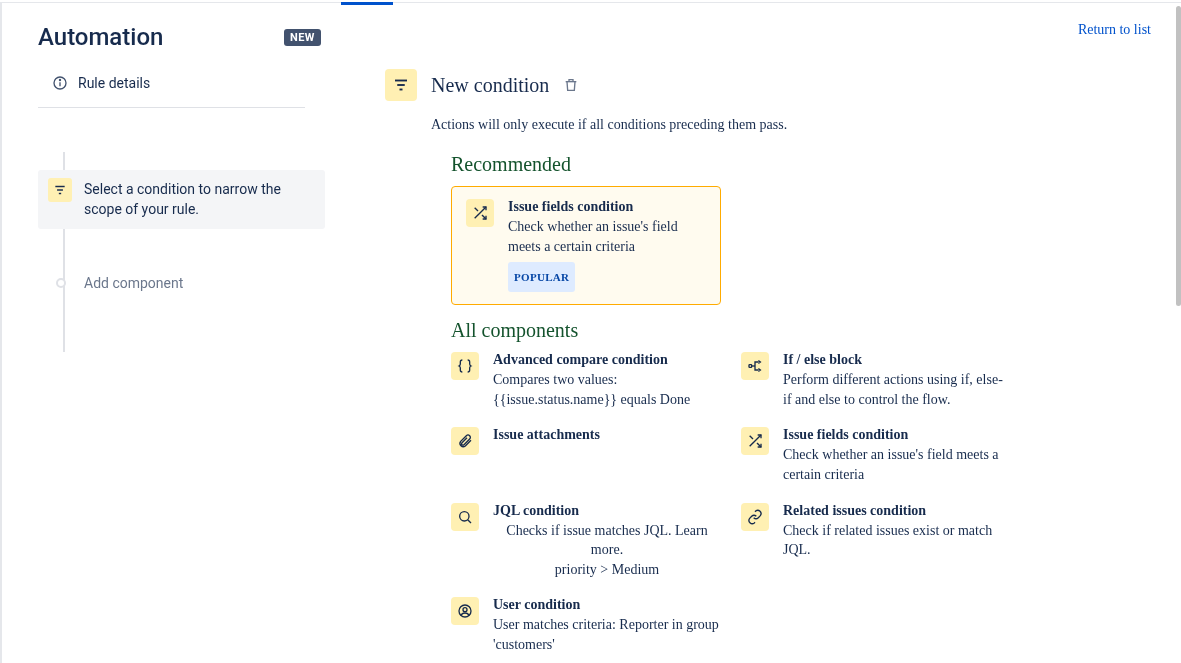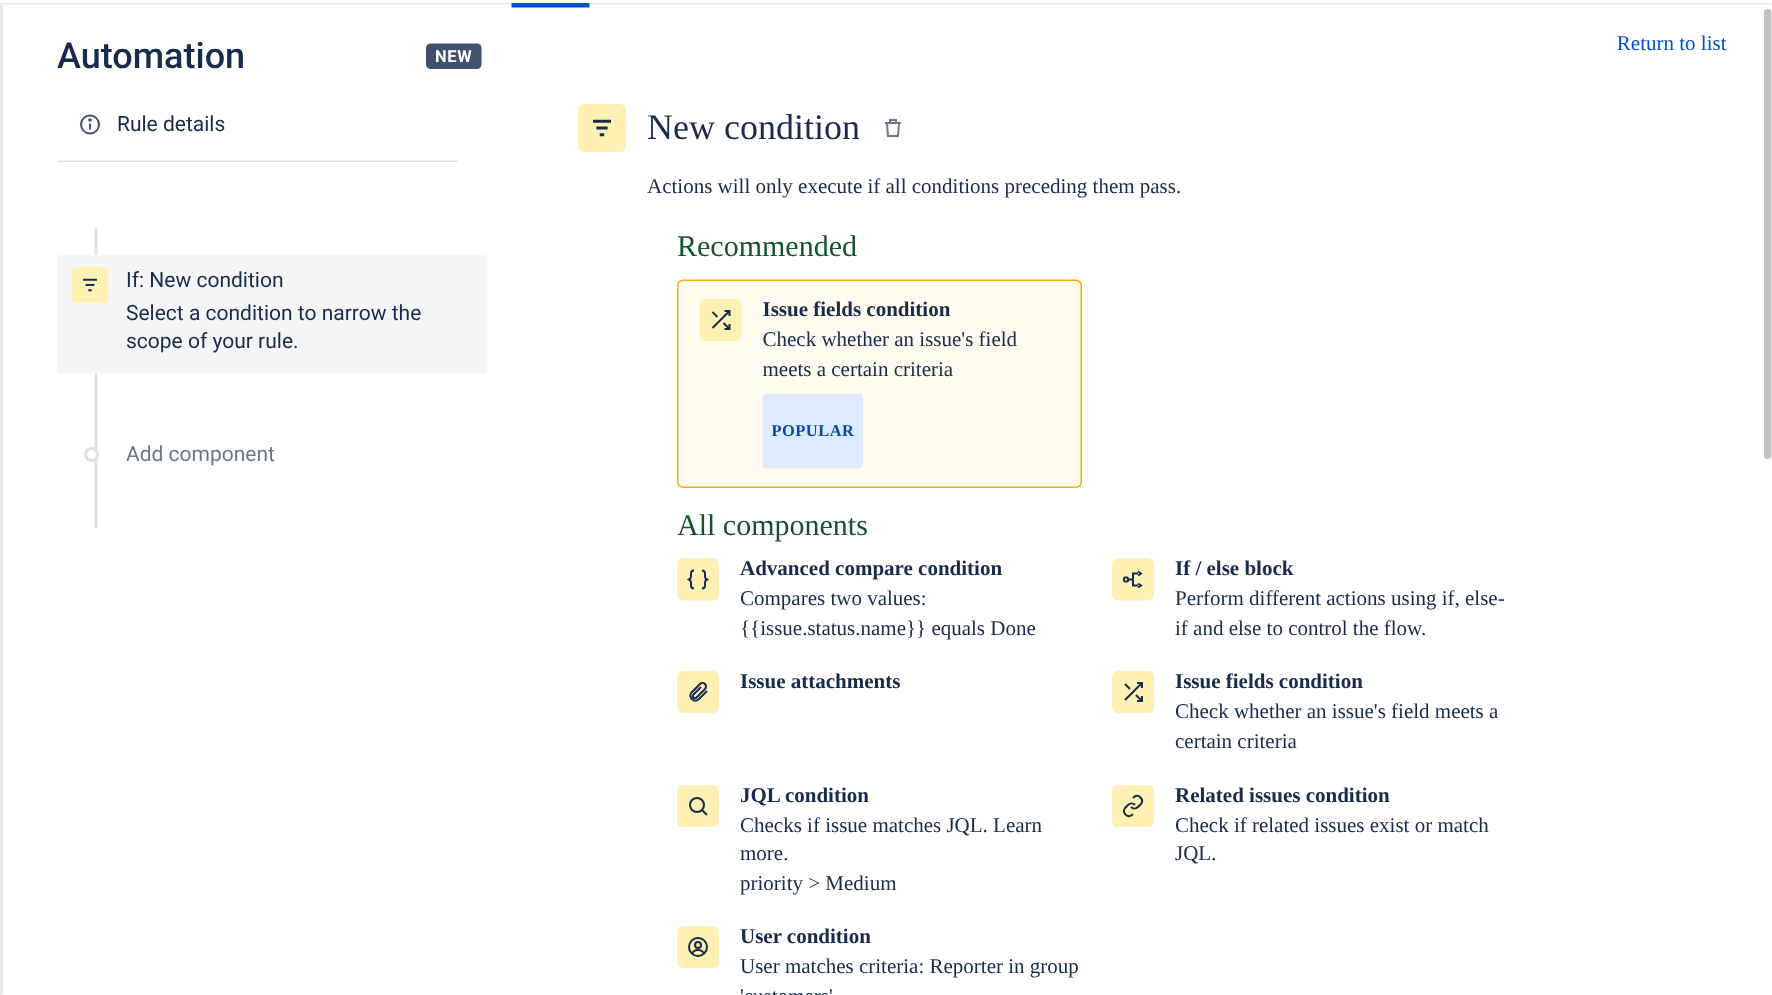--- a/index.html
+++ b/index.html
@@ -175,21 +175,21 @@
       width: 32px;
       height: 32px;
       display: flex;
       align-items: center;
       justify-content: center;
       border-radius: 4px;
       background: #FFF0B3;
       color: #172B4D;
     }
     .main-title {
-      font-size: 24px;
+      font-size: 20px;
       font-weight: 500;
       color: #172B4D;
     }
     .trash-icon {
       color: #6B778C;
       cursor: pointer;
     }
     .main-subtitle {
       font-size: 14px;
       color: #172B4D;
@@ -237,21 +237,21 @@
       font-size: 14px;
       color: #172B4D;
       line-height: 1.4;
     }
     .badge-popular {
       display: inline-block;
       background: #DEEBFF;
       color: #0747A6;
       font-size: 11px;
       font-weight: 700;
-      padding: 19px 6px;
+      padding: 9px 6px;
       border-radius: 3px;
       margin-top: 6px;
       letter-spacing: 0.3px;
     }
     .components-grid {
       display: grid;
       grid-template-columns: 270px 270px;
       column-gap: 20px;
       row-gap: 18px;
       margin-left: 66px;
@@ -312,21 +312,20 @@
 
         <div class="step active">
           <div class="step-icon yellow">
             <svg width="14" height="14" viewBox="0 0 24 24" fill="none" stroke="#172B4D" stroke-width="2.5">
                 <line x1="4" y1="6" x2="20" y2="6"></line>
                 <line x1="7" y1="12" x2="17" y2="12"></line>
                 <line x1="10" y1="18" x2="14" y2="18"></line>
               </svg>
           </div>
           <div>
-            <div class="step-title">If: New condition</div>
             <div class="step-desc">Select a condition to narrow the scope of your rule.</div>
           </div>
         </div>
 
         <div class="add-component">
           <div class="add-dot"></div>
           <span>Add component</span>
         </div>
       </div>
     </aside>
@@ -434,21 +433,21 @@
           </div>
           <div class="comp-card">
             <div class="comp-icon">
               <svg width="16" height="16" viewBox="0 0 24 24" fill="none" stroke="#172B4D" stroke-width="2">
                 <circle cx="11" cy="11" r="7"></circle>
                 <line x1="21" y1="21" x2="16" y2="16"></line>
               </svg>
             </div>
             <div>
               <div class="comp-title">JQL condition</div>
-              <div class="comp-desc" style="white-space: pre-line;">Checks if issue matches JQL. Learn more.
+              <div class="comp-desc" style="white-space: pre-line; text-align: center;">Checks if issue matches JQL. Learn more.
 priority &gt; Medium</div>
             </div>
           </div>
           <div class="comp-card">
             <div class="comp-icon">
               <svg width="16" height="16" viewBox="0 0 24 24" fill="none" stroke="#172B4D" stroke-width="2">
                 <path d="M10 13a5 5 0 0 0 7 0l3-3a5 5 0 0 0-7-7l-1 1"></path>
                 <path d="M14 11a5 5 0 0 0-7 0l-3 3a5 5 0 0 0 7 7l1-1"></path>
               </svg>
             </div>

